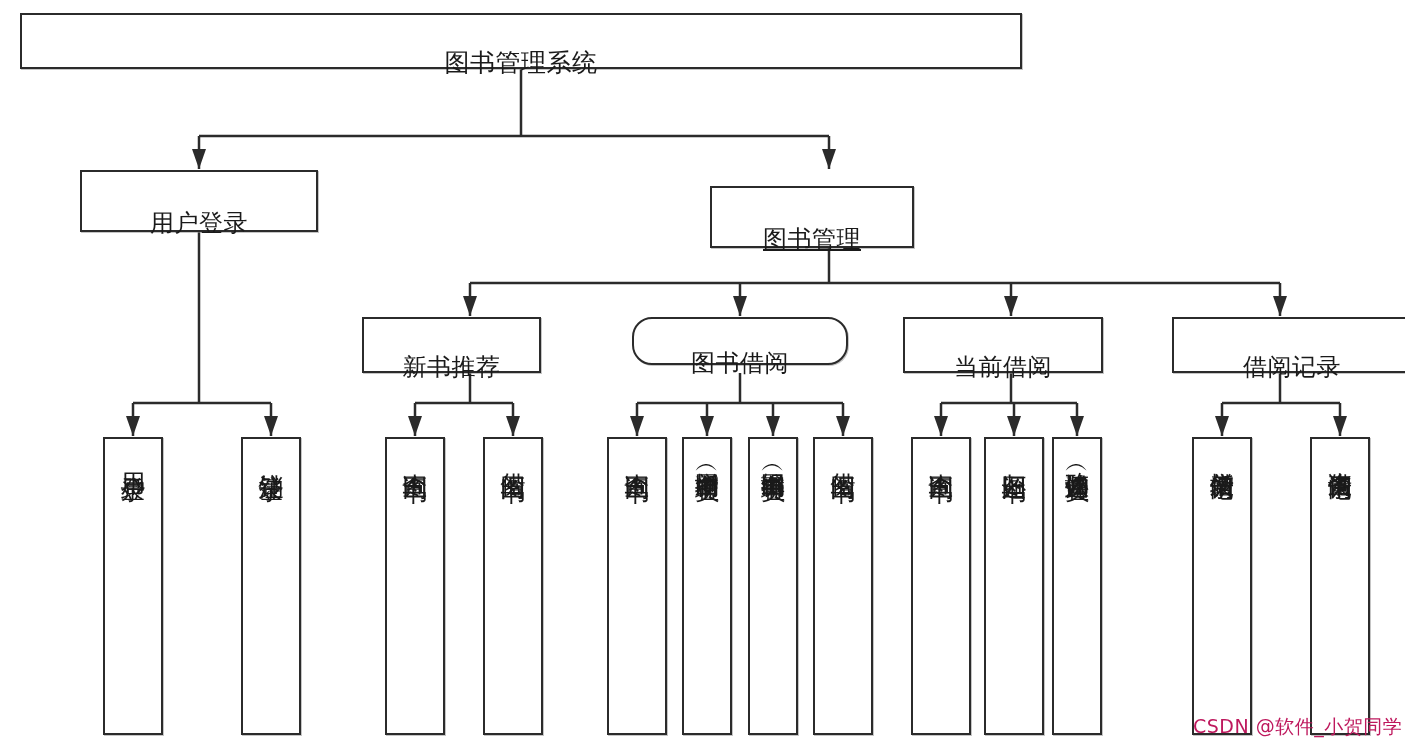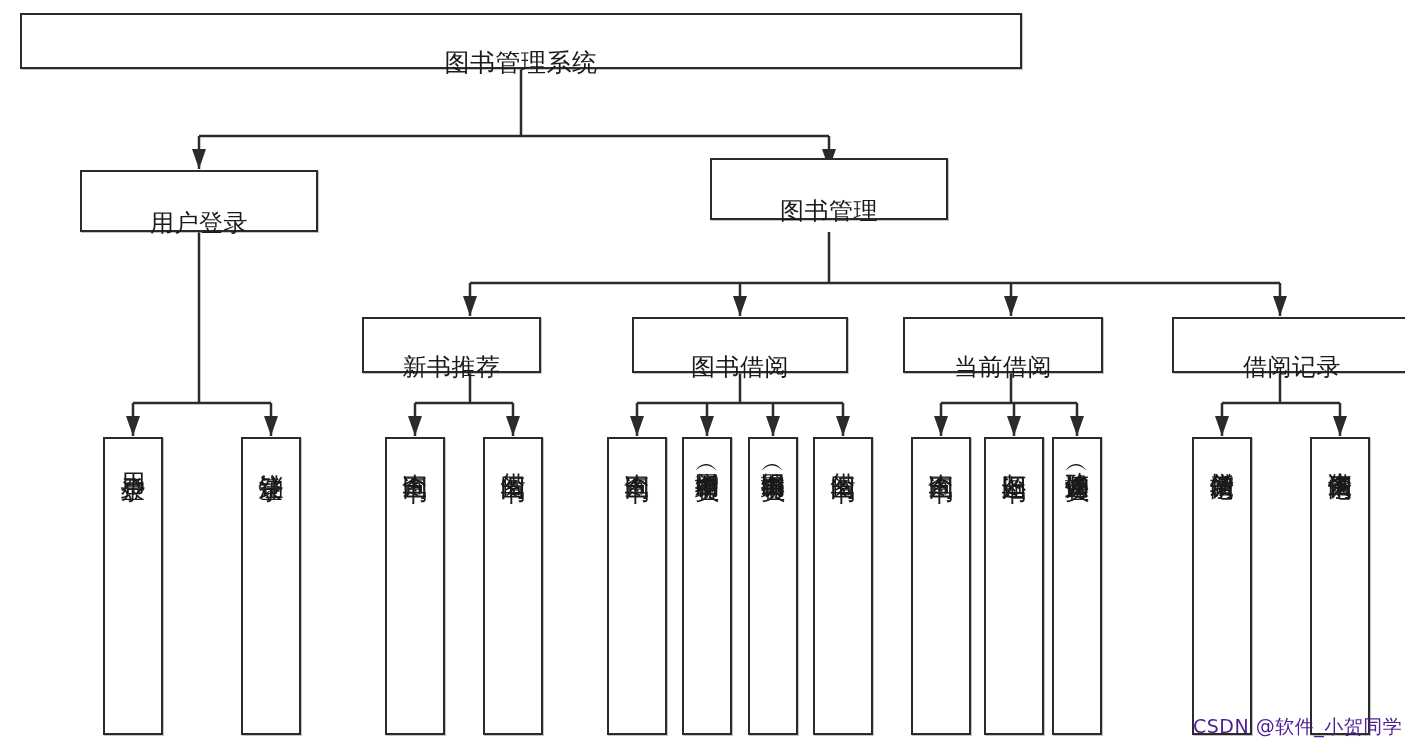--- a/index.html
+++ b/index.html
@@ -61,21 +61,21 @@
   }
   .node.vert.tall .lbl {
     font-size: 24px;
     letter-spacing: 1px;
   }
   .watermark {
     position: absolute;
     left: 1193px;
     top: 714px;
     font-size: 19px;
-    color: #4c1d95;
+    color: #be185d;
     white-space: nowrap;
     letter-spacing: 0.5px;
   }
 </style>
 </head>
 <body>
 
 <div id="canvas">
   <svg id="edges" viewBox="0 0 1405 747">
       <line x1="521" y1="69" x2="521" y2="136" stroke="#2b2b2b" stroke-width="2.5"></line>
@@ -131,27 +131,27 @@
       <line x1="1340" y1="403" x2="1340" y2="436" stroke="#2b2b2b" stroke-width="2.5"></line>
       <polygon points="1333,416 1347,416 1340,436" fill="#2b2b2b"></polygon>
     </svg>
   <div id="nodes">
       <div class="node horiz root" style="left: 20px; top: 13px; width: 1002px; height: 56px;">
         <span class="lbl">图书管理系统</span>
       </div>
       <div class="node horiz" style="left: 80px; top: 170px; width: 238px; height: 62px;">
         <span class="lbl">用户登录</span>
       </div>
-      <div class="node horiz" style="left: 710px; top: 158px; width: 238px; height: 62px;">
+      <div class="node horiz" style="left: 710px; top: 186px; width: 204px; height: 62px; text-decoration: underline;">
         <span class="lbl">图书管理</span>
       </div>
       <div class="node horiz" style="left: 362px; top: 317px; width: 179px; height: 56px;">
         <span class="lbl">新书推荐</span>
       </div>
-      <div class="node horiz" style="left: 632px; top: 317px; width: 216px; height: 56px;">
+      <div class="node horiz" style="left: 632px; top: 317px; width: 216px; height: 48px; border-radius: 20px;">
         <span class="lbl">图书借阅</span>
       </div>
       <div class="node horiz" style="left: 903px; top: 317px; width: 200px; height: 56px;">
         <span class="lbl">当前借阅</span>
       </div>
       <div class="node horiz" style="left: 1172px; top: 317px; width: 240px; height: 56px;">
         <span class="lbl">借阅记录</span>
       </div>
       <div class="node vert" style="left: 103px; top: 437px; width: 60px; height: 298px;">
         <span class="lbl">用户登录</span>

